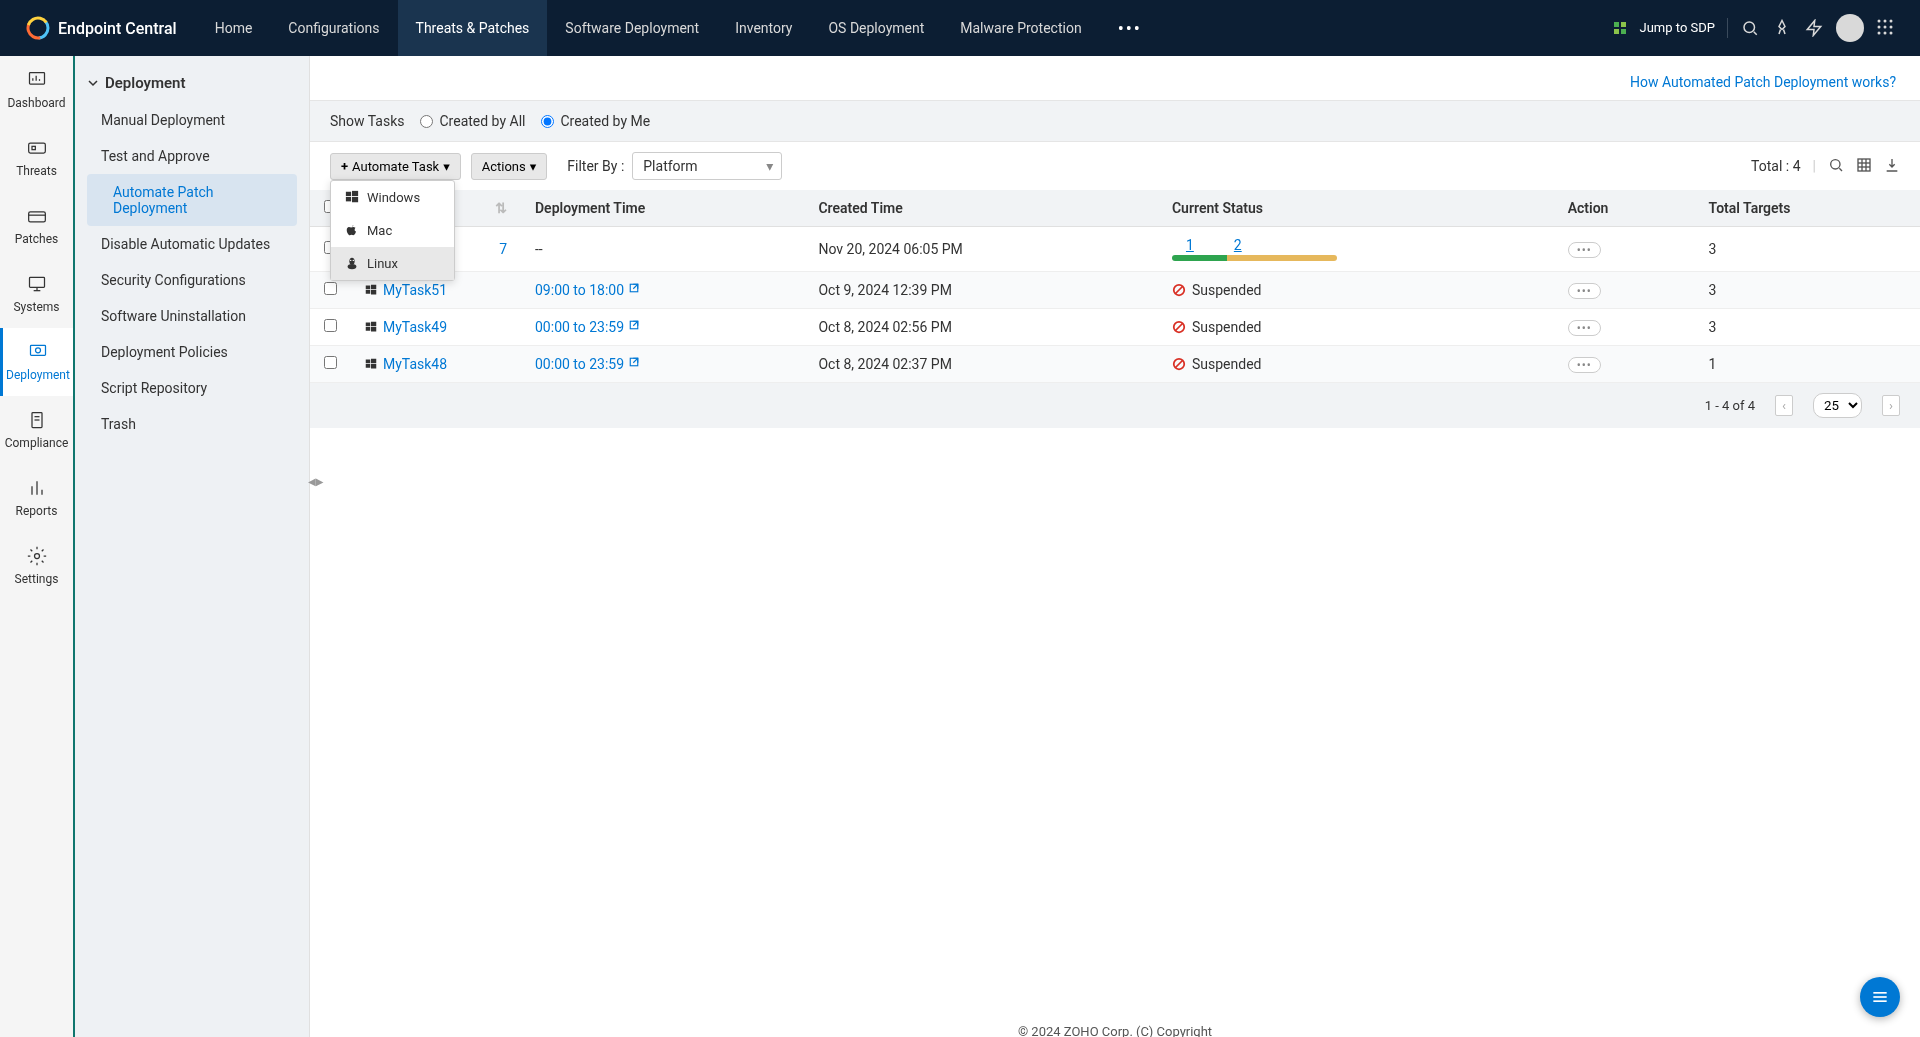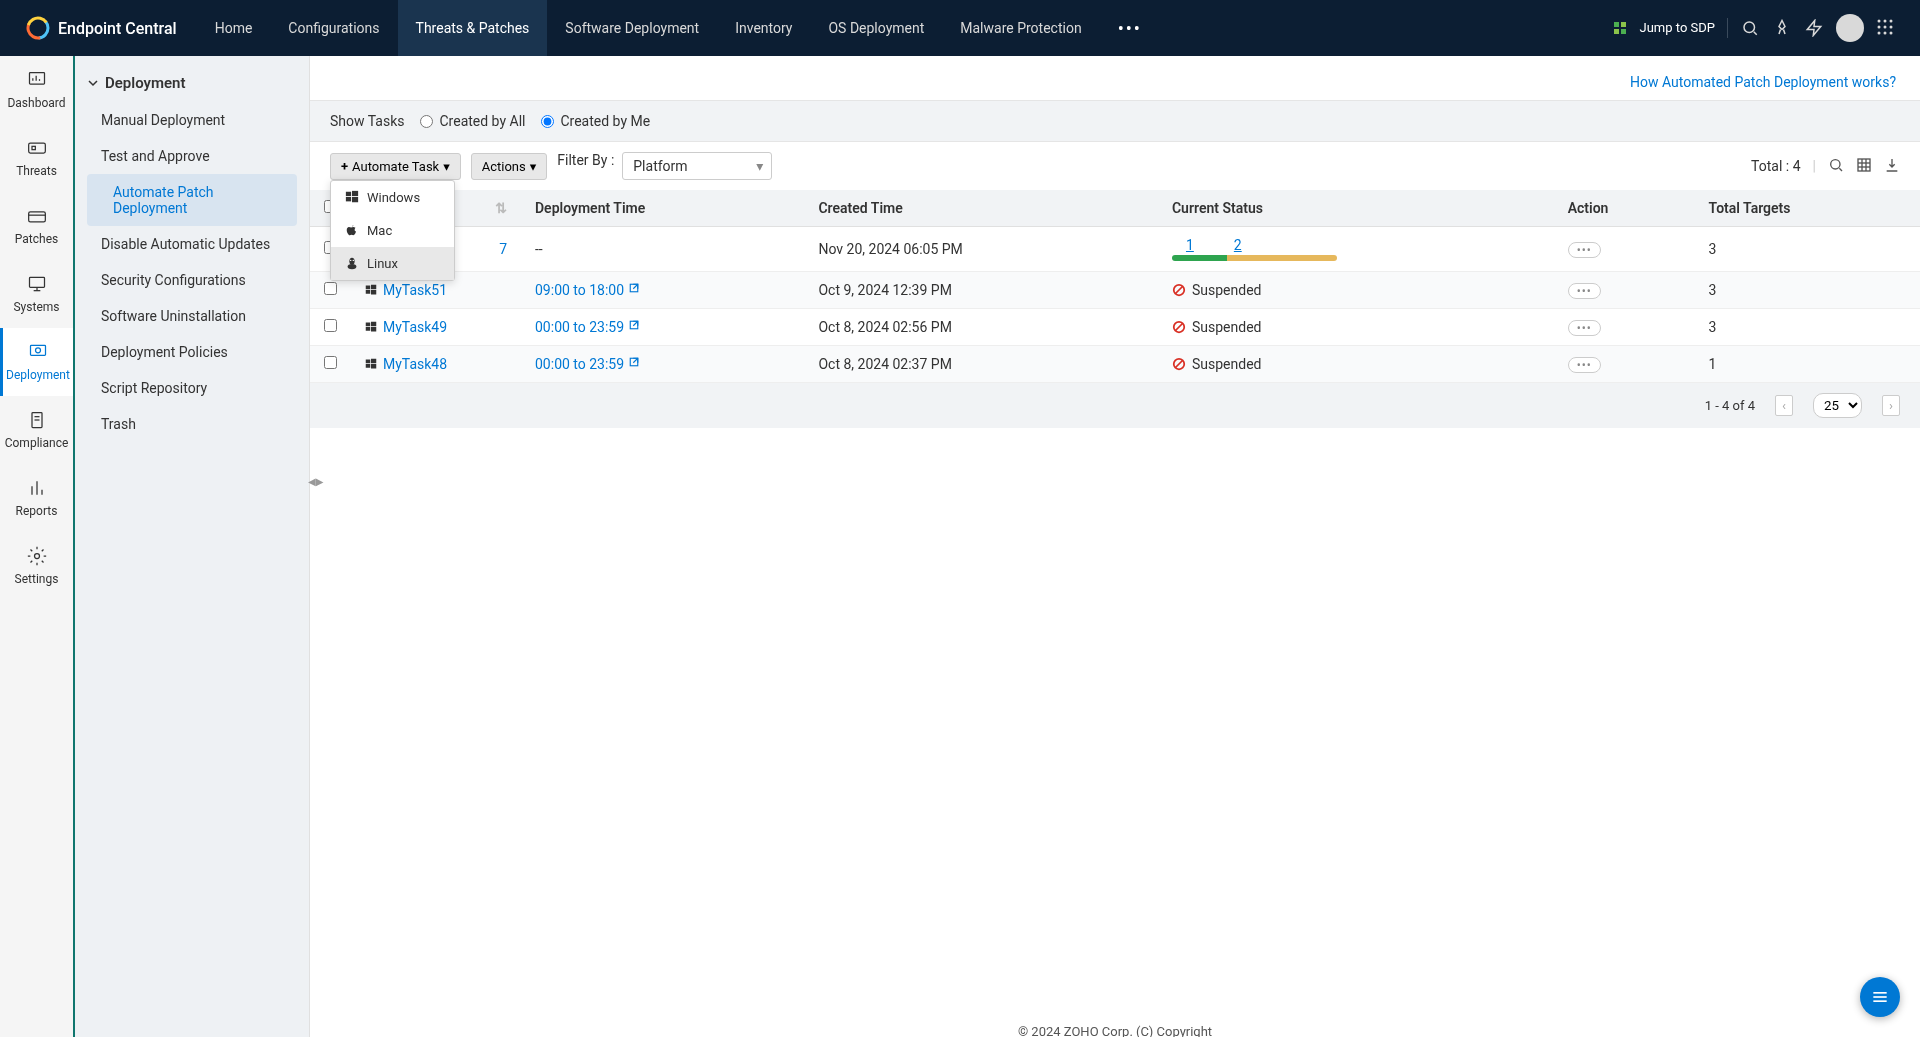--- a/index.html
+++ b/index.html
@@ -25,21 +25,21 @@
 .sidebar{width:235px;background:#eef1f4;border-right:1px solid #e0e0e0;padding-top:8px}
 .sidebar-header{display:flex;align-items:center;gap:6px;padding:10px 12px;font-weight:600;font-size:15px;cursor:pointer}
 .sidebar-item{padding:10px 18px 10px 26px;cursor:pointer;font-size:14px;color:#333}
 .sidebar-item.active{background:#d8e4f0;color:#0078d4;border-radius:4px;margin:0 12px}
 .content{flex:1;display:flex;flex-direction:column;overflow:hidden;position:relative}
 .help-link{text-align:right;padding:18px 24px 10px;color:#0078d4;cursor:pointer;font-size:14px}
 .filter-bar{background:#f1f3f5;padding:12px 20px;display:flex;align-items:center;gap:16px;border-top:1px solid #e5e5e5;border-bottom:1px solid #e5e5e5}
 .filter-bar label{display:flex;align-items:center;gap:6px;cursor:pointer}
 .toolbar{padding:10px 20px;display:flex;align-items:center;gap:10px;position:relative}
 .btn{background:#e8e8e8;border:1px solid #ccc;padding:5px 10px;border-radius:3px;cursor:pointer;font-size:13px;display:flex;align-items:center;gap:4px}
-.filter-by{margin-left:0;display:flex;align-items:flex-start;gap:8px}
+.filter-by{margin-left:10px;display:flex;align-items:center;gap:8px}
 .select{border:1px solid #ccc;padding:5px 30px 5px 10px;border-radius:3px;background:#fff;cursor:pointer;position:relative;min-width:150px}
 .select::after{content:"▾";position:absolute;right:8px;top:50%;transform:translateY(-50%);color:#888}
 .toolbar-right{margin-left:auto;display:flex;align-items:center;gap:12px}
 .tb-sep{color:#ccc}
 .tb-icon{cursor:pointer;color:#555}
 .dropdown{position:absolute;top:100%;left:0;background:#fff;border:1px solid #ccc;border-radius:3px;box-shadow:0 2px 8px rgba(0,0,0,0.15);z-index:100;min-width:125px}
 .dropdown-item{padding:9px 14px;display:flex;align-items:center;gap:8px;cursor:pointer;font-size:13px}
 .dropdown-item.hover{background:#e8e8e8}
 .dropdown-item svg{width:14px;height:14px}
 .table{width:100%;border-collapse:collapse}

